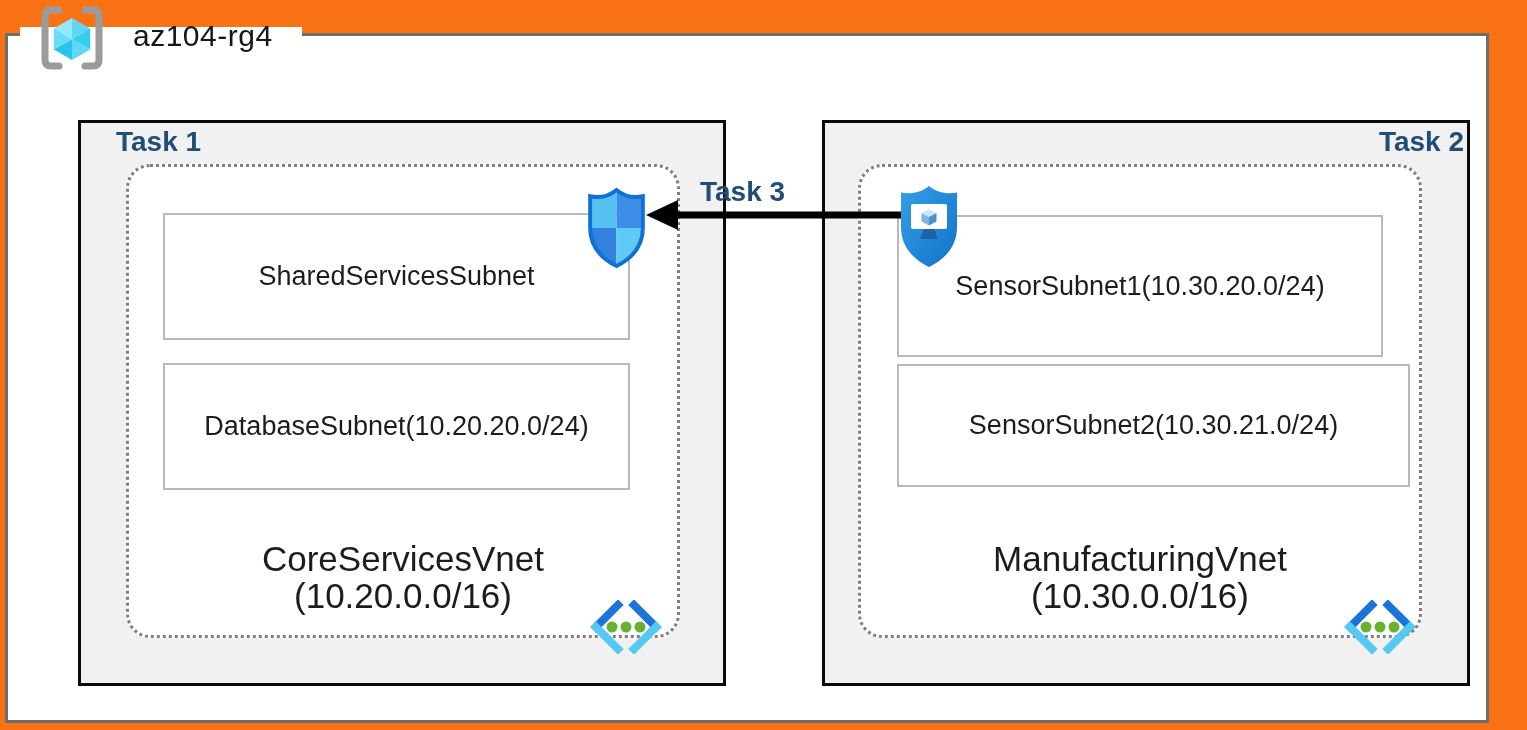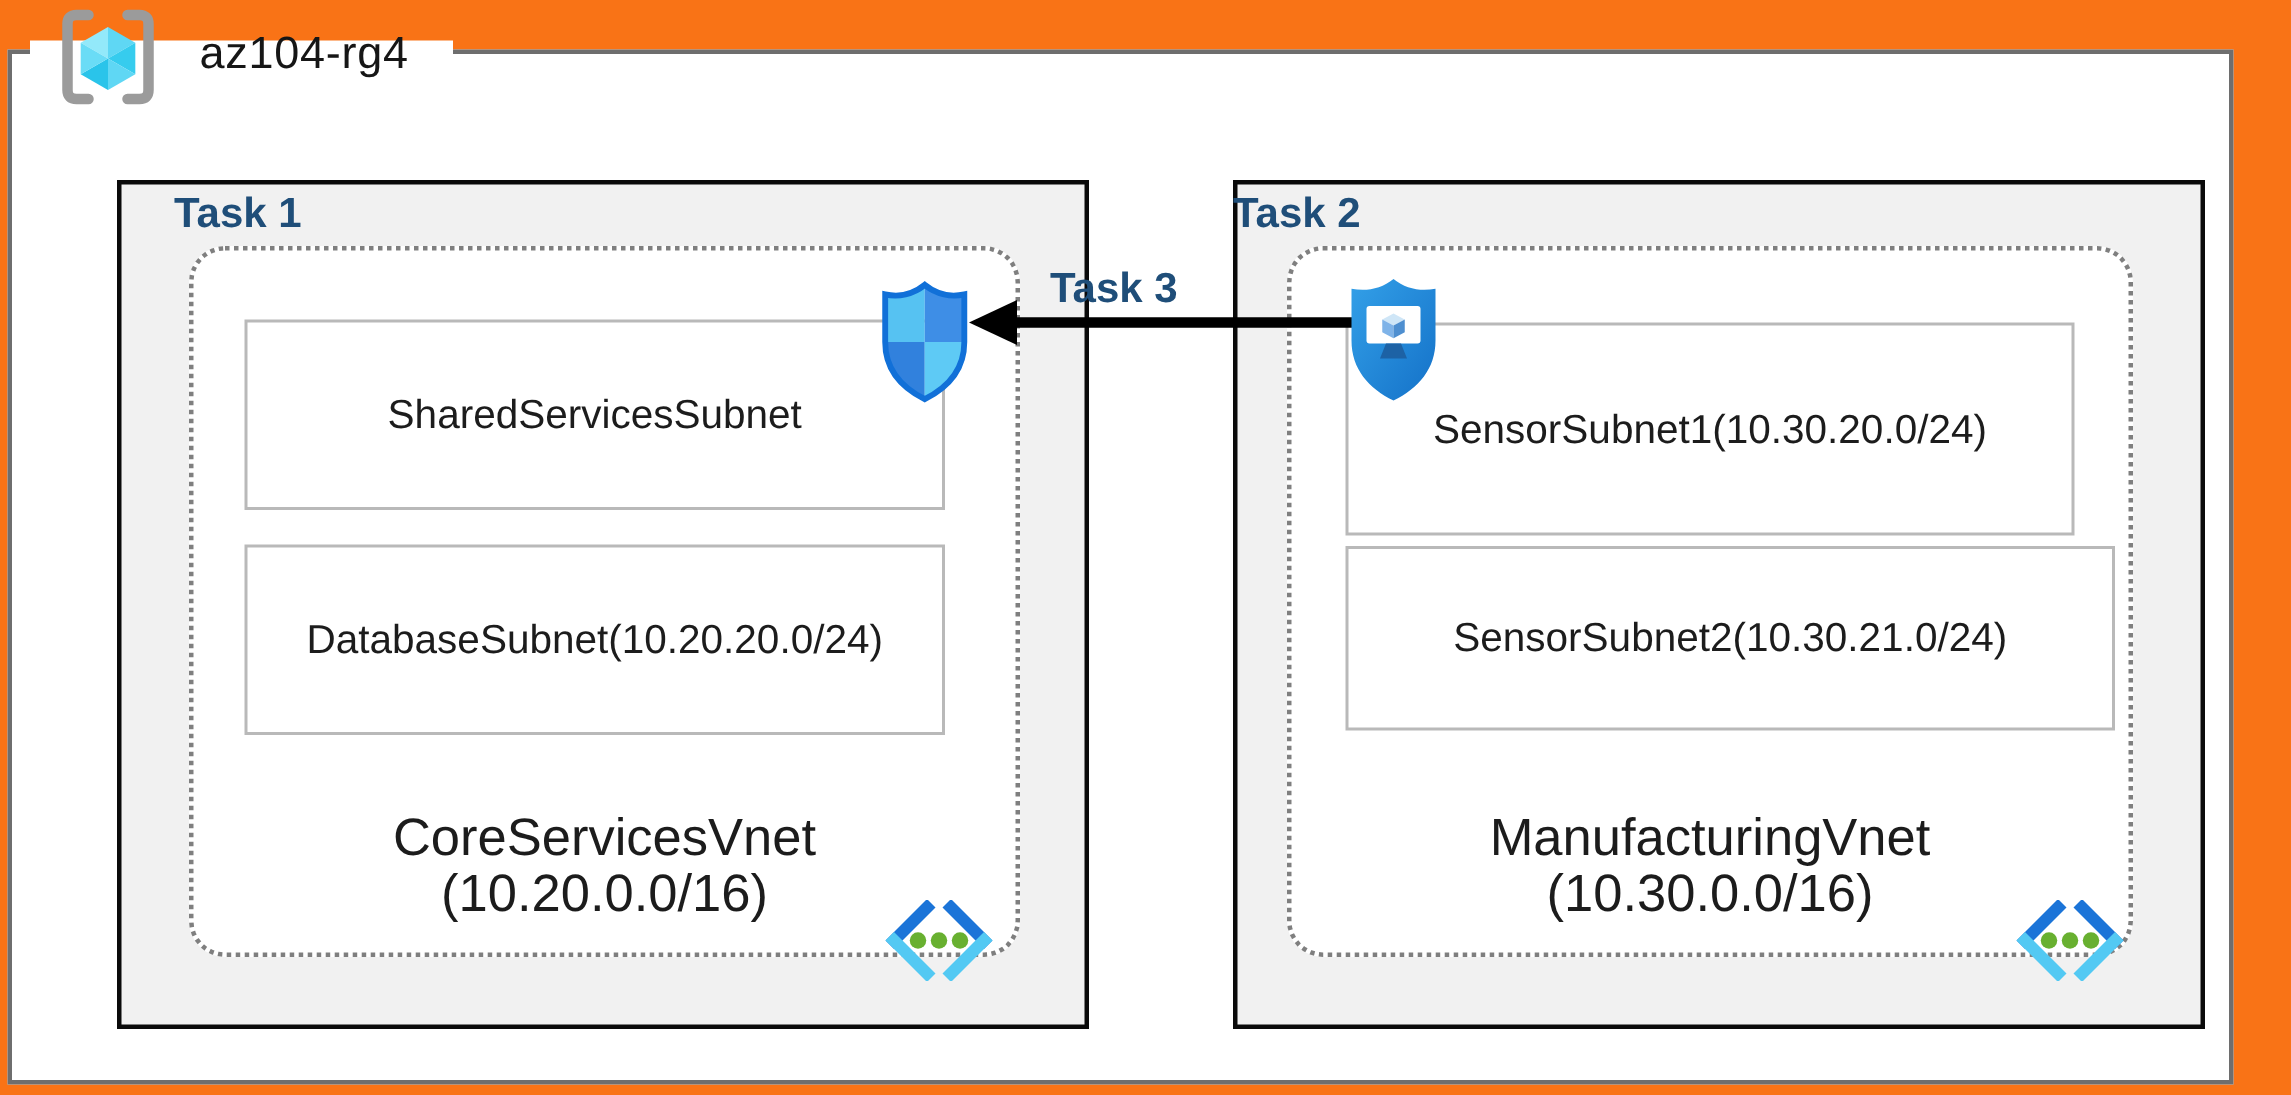--- a/index.html
+++ b/index.html
@@ -27,21 +27,21 @@
     position:absolute; top:120px; width:648px; height:566px;
     background:#f1f1f1; border:3px solid #0a0a0a;
   }
   .task-box.left  { left:78px; }
   .task-box.right { left:822px; }
   .task-label {
     position:absolute; top:126px; z-index:4;
     font-size:28px; font-weight:bold; color:#1f4e79;
   }
   .task-label.t1 { left:92px;margin-left:24px; }
-  .task-label.t2 { left:822px; width:660px; padding-right:18px; }
+  .task-label.t2 { left:822px; width:660px; text-align:right; padding-right:18px; }
   .task-label.t3 { left:700px; top:176px; width:140px; text-align:left; z-index:6; }
   
   .vnet-area {
     position:absolute; top:164px; height:474px; background:#ffffff;
     border:3px dotted #7f7f7f; border-radius:24px; z-index:1;
   }
   .vnet-area.left  { left:126px; width:554px; }
   .vnet-area.right { left:858px; width:564px; }
   
   .subnet-box {

